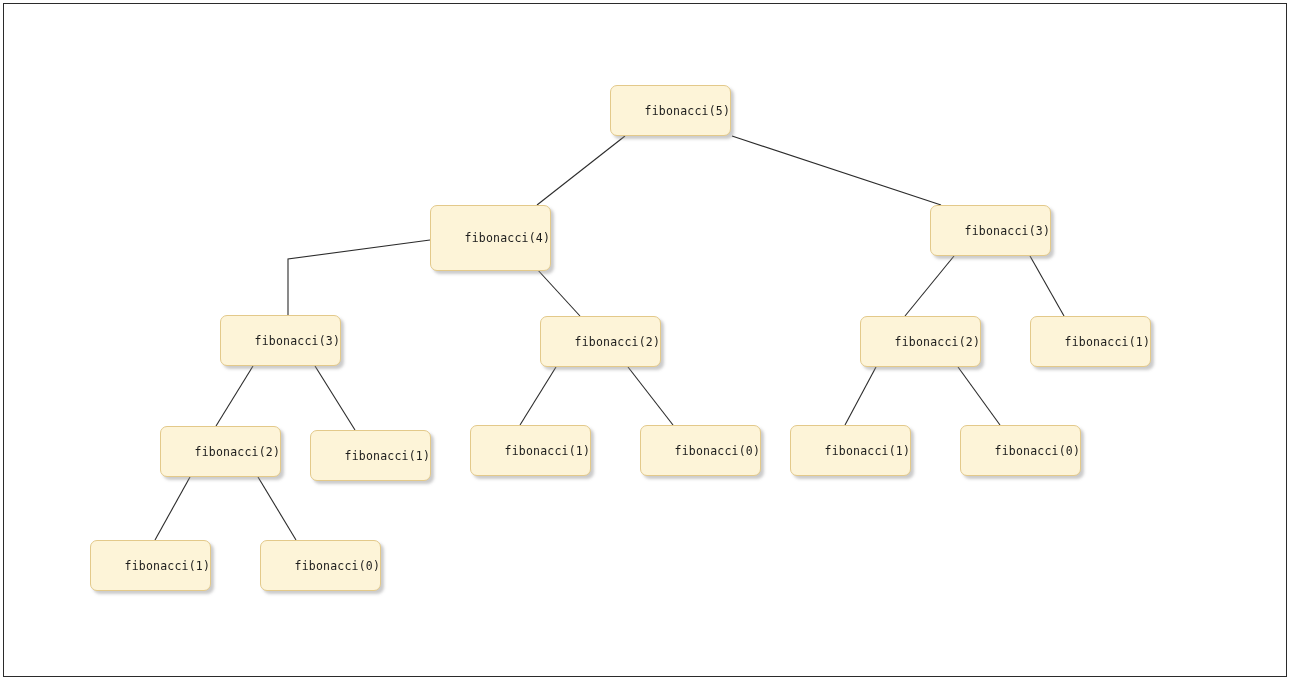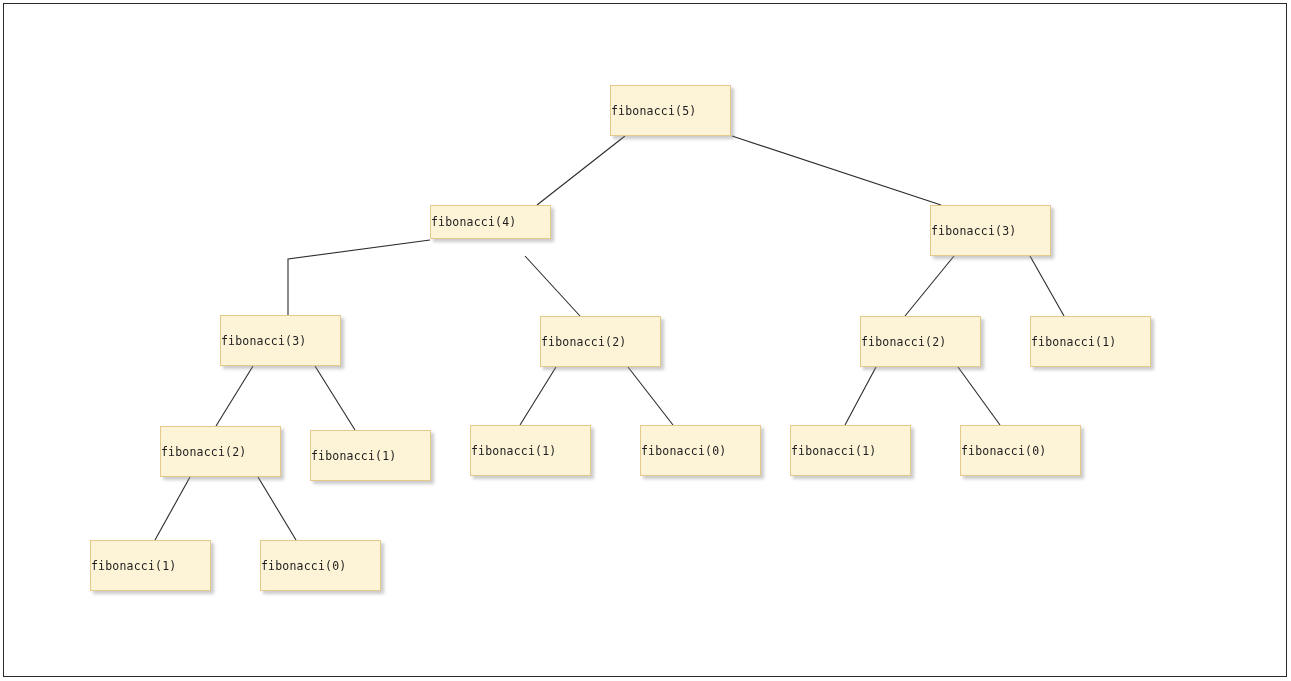--- a/index.html
+++ b/index.html
@@ -36,25 +36,25 @@
     top: 0;
     width: 1291px;
     height: 681px;
     pointer-events: none;
   }
   .tree-node {
     position: absolute;
     box-sizing: border-box;
     background: #fdf4d8;
     border: 1px solid #e3c98a;
-    border-radius: 0;
+    border-radius: 7px;
     box-shadow: 3px 3px 3px rgba(140,140,140,0.45);
     display: flex;
     align-items: center;
-    justify-content: flex-start;
+    justify-content: flex-end;
   }
   .tree-node .node-label {
     font-family: "DejaVu Sans Mono", monospace;
     font-size: 11.5px;
     color: #1c1c1c;
     letter-spacing: 0.2px;
     white-space: nowrap;
   }
 </style>
 </head>
@@ -75,21 +75,21 @@
       <polyline points="556,367 520,425" fill="none" stroke="#2b2b2b" stroke-width="1.1" stroke-linejoin="miter" stroke-linecap="butt"></polyline>
       <polyline points="628,367 673,425" fill="none" stroke="#2b2b2b" stroke-width="1.1" stroke-linejoin="miter" stroke-linecap="butt"></polyline>
       <polyline points="876,367 845,425" fill="none" stroke="#2b2b2b" stroke-width="1.1" stroke-linejoin="miter" stroke-linecap="butt"></polyline>
       <polyline points="958,367 1000,425" fill="none" stroke="#2b2b2b" stroke-width="1.1" stroke-linejoin="miter" stroke-linecap="butt"></polyline>
       <polyline points="190,477 155,540" fill="none" stroke="#2b2b2b" stroke-width="1.1" stroke-linejoin="miter" stroke-linecap="butt"></polyline>
       <polyline points="258,477 296,540" fill="none" stroke="#2b2b2b" stroke-width="1.1" stroke-linejoin="miter" stroke-linecap="butt"></polyline>
     </svg>
 <div class="tree-node" style="left: 610px; top: 85px; width: 121px; height: 51px; background: rgb(253, 244, 216); border-color: rgb(227, 201, 138);">
       <span class="node-label" style="color: rgb(28, 28, 28);">fibonacci(5)</span>
     </div>
-    <div class="tree-node" style="left: 430px; top: 205px; width: 121px; height: 34px; background: rgb(253, 244, 216); border-color: rgb(227, 201, 138);">
+    <div class="tree-node" style="left: 430px; top: 205px; width: 121px; height: 66px; background: rgb(253, 244, 216); border-color: rgb(227, 201, 138);">
       <span class="node-label" style="color: rgb(28, 28, 28);">fibonacci(4)</span>
     </div>
     <div class="tree-node" style="left: 930px; top: 205px; width: 121px; height: 51px; background: rgb(253, 244, 216); border-color: rgb(227, 201, 138);">
       <span class="node-label" style="color: rgb(28, 28, 28);">fibonacci(3)</span>
     </div>
     <div class="tree-node" style="left: 220px; top: 315px; width: 121px; height: 51px; background: rgb(253, 244, 216); border-color: rgb(227, 201, 138);">
       <span class="node-label" style="color: rgb(28, 28, 28);">fibonacci(3)</span>
     </div>
     <div class="tree-node" style="left: 540px; top: 316px; width: 121px; height: 51px; background: rgb(253, 244, 216); border-color: rgb(227, 201, 138);">
       <span class="node-label" style="color: rgb(28, 28, 28);">fibonacci(2)</span>

